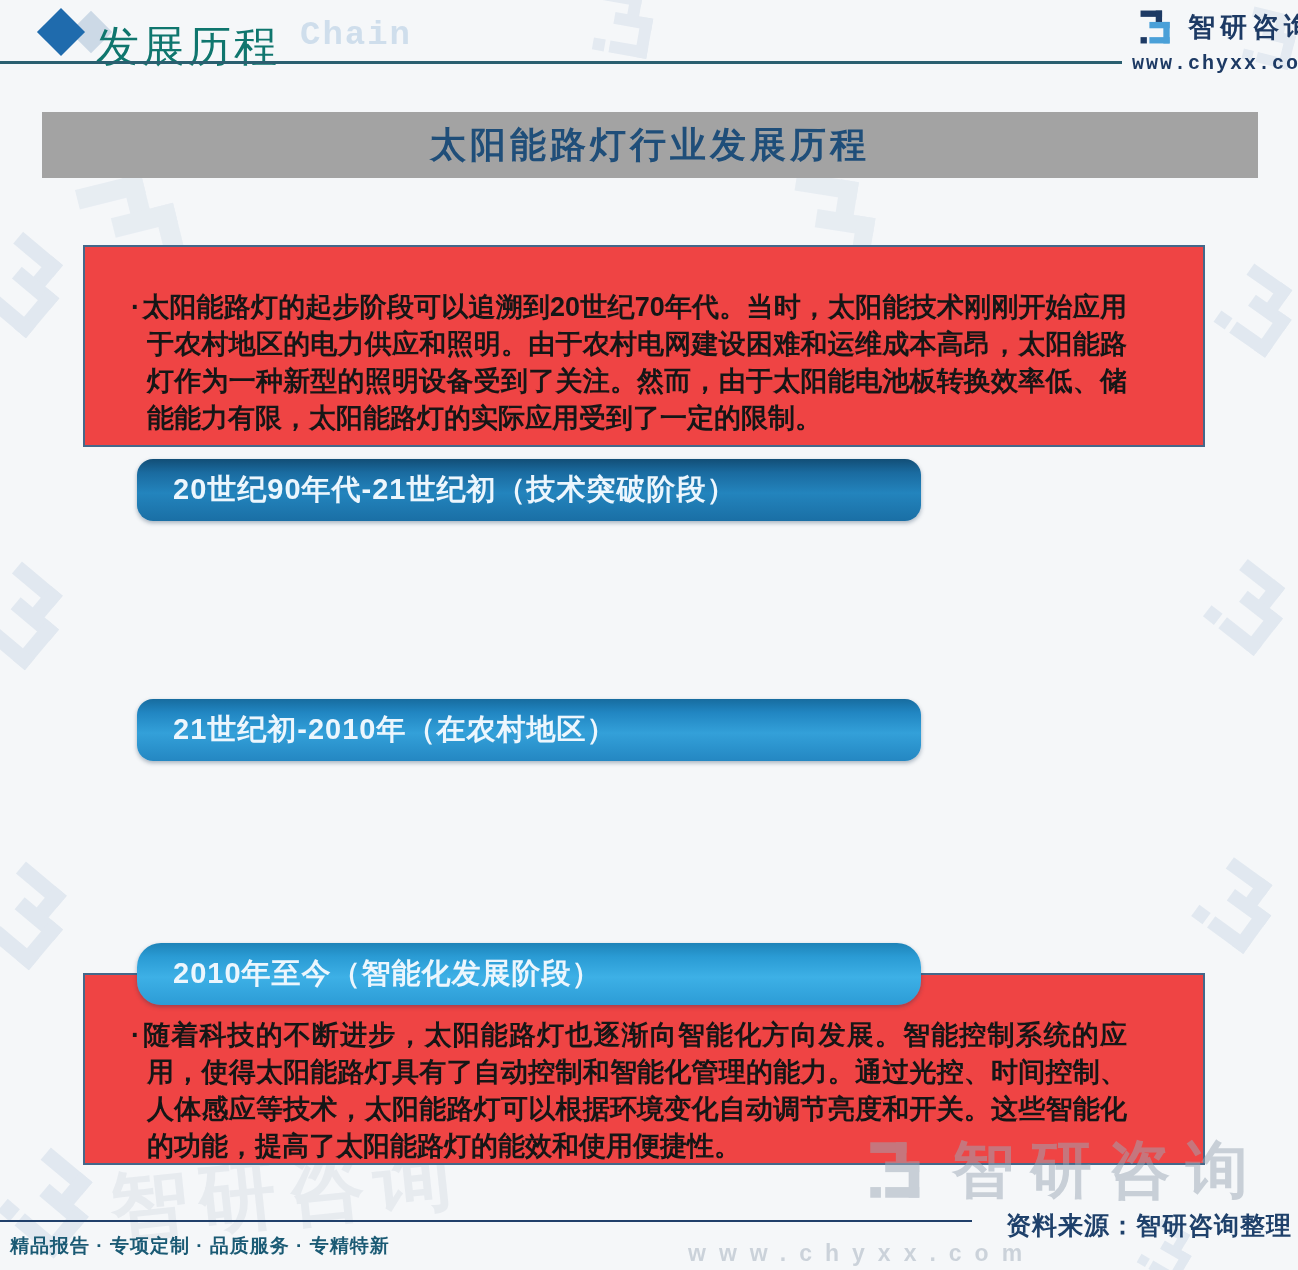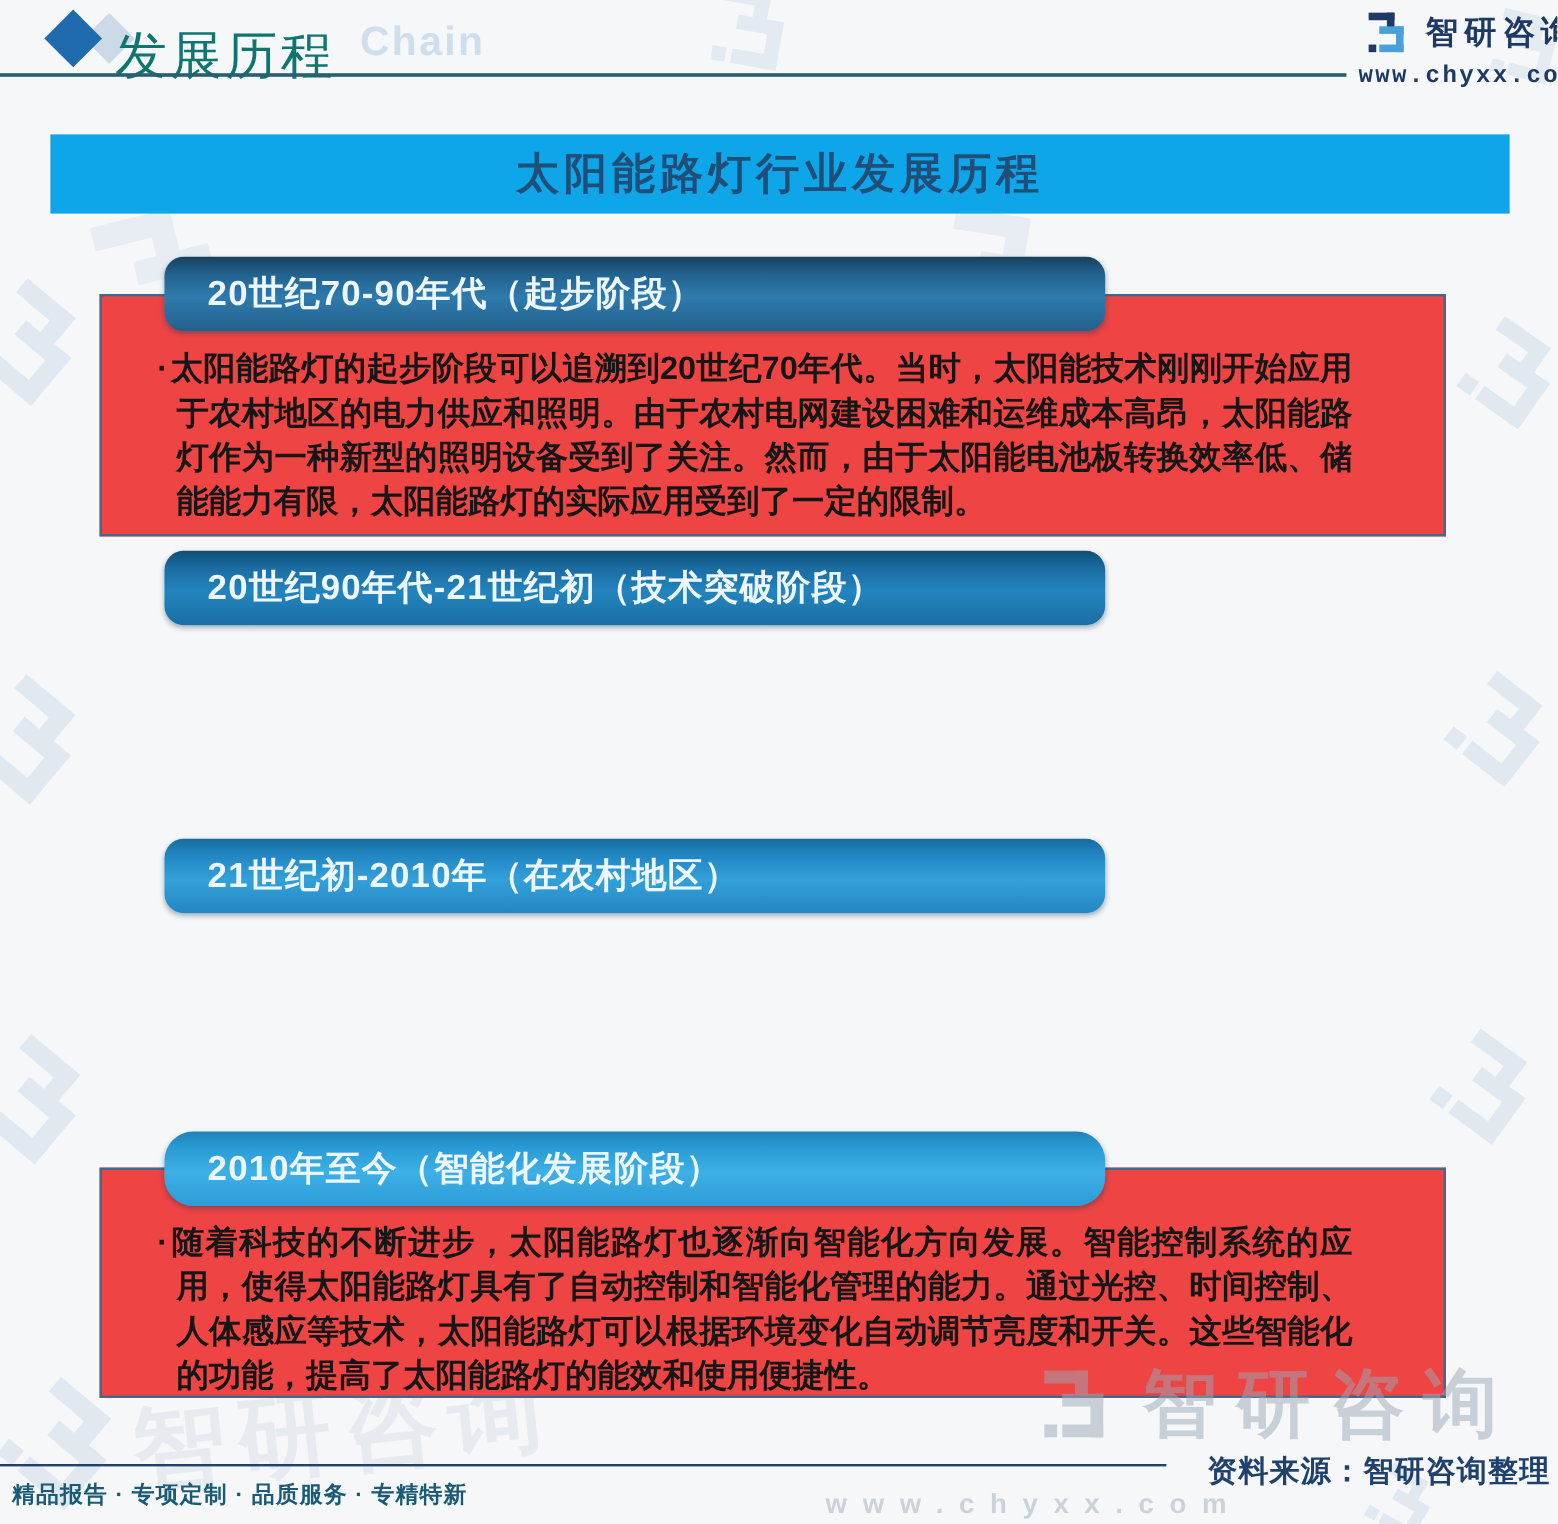--- a/index.html
+++ b/index.html
@@ -5,34 +5,34 @@
   html,body{margin:0;padding:0;}
   body{font-family:"Liberation Sans","DejaVu Sans",sans-serif;}
   #page{position:relative;width:1298px;height:1270px;background:#f5f7f9;overflow:hidden;}
 
   
   .wm{position:absolute;color:#dde5ee;z-index:0;}
   .wm svg{display:block;}
   .wm-bigtext{position:absolute;display:flex;align-items:center;gap:22px;color:#9ca9b6;opacity:.5;z-index:3;}
   .wm-bigtext .t{font-size:62px;font-weight:700;letter-spacing:16px;white-space:nowrap;}
   .wm-url{position:absolute;font-size:23px;font-weight:700;letter-spacing:13px;color:#a3afbc;opacity:.5;z-index:3;white-space:nowrap;}
-  .wm-word{position:absolute;left:300px;top:16px;font-size:34px;font-weight:700;color:#cfdeec;z-index:1;letter-spacing:2px;}
+  .wm-word{position:absolute;left:300px;top:16px;font-size:34px;font-weight:700;color:#cfdeec;z-index:1;letter-spacing:2px;font-family:Liberation Mono, monospace;}
   .wm-faint-left{position:absolute;left:110px;top:1140px;font-size:78px;font-weight:700;color:#c4cdd8;opacity:.28;z-index:0;transform:rotate(-6deg);letter-spacing:10px;}
 
   
   .hdr-diamond-dark{position:absolute;left:44px;top:15px;width:34px;height:34px;background:#1f6bad;transform:rotate(45deg);z-index:2;}
   .hdr-diamond-light{position:absolute;left:76px;top:17px;width:30px;height:30px;background:#ccd9e6;transform:rotate(45deg);z-index:1;}
   .hdr-title{position:absolute;left:96px;top:18px;font-family:"Liberation Serif","DejaVu Serif",serif;font-size:43px;font-weight:400;color:#0f766e;letter-spacing:3px;z-index:2;}
   .hdr-rule{position:absolute;left:0;top:61px;width:1122px;height:3px;background:#2a5f70;z-index:2;}
   .brand{position:absolute;left:1138px;top:8px;display:flex;align-items:center;gap:12px;z-index:2;}
   .brand-name{font-size:27px;font-weight:700;color:#1d3a64;letter-spacing:5px;white-space:nowrap;}
   .brand-url{position:absolute;left:1132px;top:52px;font-family:"Liberation Mono","DejaVu Sans Mono",monospace;font-size:20px;font-weight:700;color:#1d3a64;letter-spacing:2px;z-index:2;white-space:nowrap;}
 
   
-  .banner{position:absolute;left:42px;top:112px;width:1216px;height:66px;background:#0ea5e9;display:flex;align-items:center;justify-content:center;z-index:1;}
+  .banner{position:absolute;left:42px;top:112px;width:1216px;height:66px;background:#a3a3a3;display:flex;align-items:center;justify-content:center;z-index:1;}
   .banner span{font-size:36px;font-weight:700;color:#1f4e79;letter-spacing:4px;}
 
   
   .stage-box{position:absolute;left:83px;width:1122px;background:#ef4444;border:2px solid #44688a;box-sizing:border-box;z-index:1;}
   .stage-pill{position:absolute;left:137px;width:784px;height:62px;border-radius:16px;display:flex;align-items:center;box-sizing:border-box;padding-left:36px;z-index:2;box-shadow:0 2px 4px rgba(20,50,80,.35);}
   .stage-pill span{font-size:29px;font-weight:700;color:#ecf6fd;letter-spacing:1px;white-space:nowrap;}
   .stage-text{margin:0;padding:42px 76px 0 62px;text-indent:-16px;font-size:27px;line-height:37px;font-weight:600;color:#161616;text-align:justify;}
   .bullet{padding-right:2px;}
 
   
@@ -139,23 +139,20 @@
   </div>
   <div class="brand-url">www.chyxx.com</div>
 
   <div class="banner">
     <span>太阳能路灯行业发展历程</span>
   </div>
 
   <div class="stage-box" style="top:245px;height:202px;">
     <p class="stage-text"><span class="bullet">·</span><span>太阳能路灯的起步阶段可以追溯到20世纪70年代。当时，太阳能技术刚刚开始应用于农村地区的电力供应和照明。由于农村电网建设困难和运维成本高昂，太阳能路灯作为一种新型的照明设备受到了关注。然而，由于太阳能电池板转换效率低、储能能力有限，太阳能路灯的实际应用受到了一定的限制。</span></p>
   </div>
-  <div class="stage-pill" style="top: 214px; background: linear-gradient(rgb(23, 63, 96) 0%, rgb(34, 97, 141) 22%, rgb(46, 123, 173) 55%, rgb(35, 95, 139) 100%);">
-    <span>20世纪70-90年代（起步阶段）</span>
-  </div>
 
   <div class="stage-pill" style="top: 459px; background: linear-gradient(rgb(18, 78, 118) 0%, rgb(26, 107, 160) 22%, rgb(35, 132, 189) 55%, rgb(26, 111, 165) 100%);">
     <span>20世纪90年代-21世纪初（技术突破阶段）</span>
   </div>
 
   <div class="stage-pill" style="top: 699px; background: linear-gradient(rgb(23, 108, 159) 0%, rgb(33, 134, 194) 22%, rgb(51, 160, 217) 55%, rgb(36, 135, 194) 100%);">
     <span>21世纪初-2010年（在农村地区）</span>
   </div>
 
   <div class="stage-box" style="top:973px;height:192px;">

